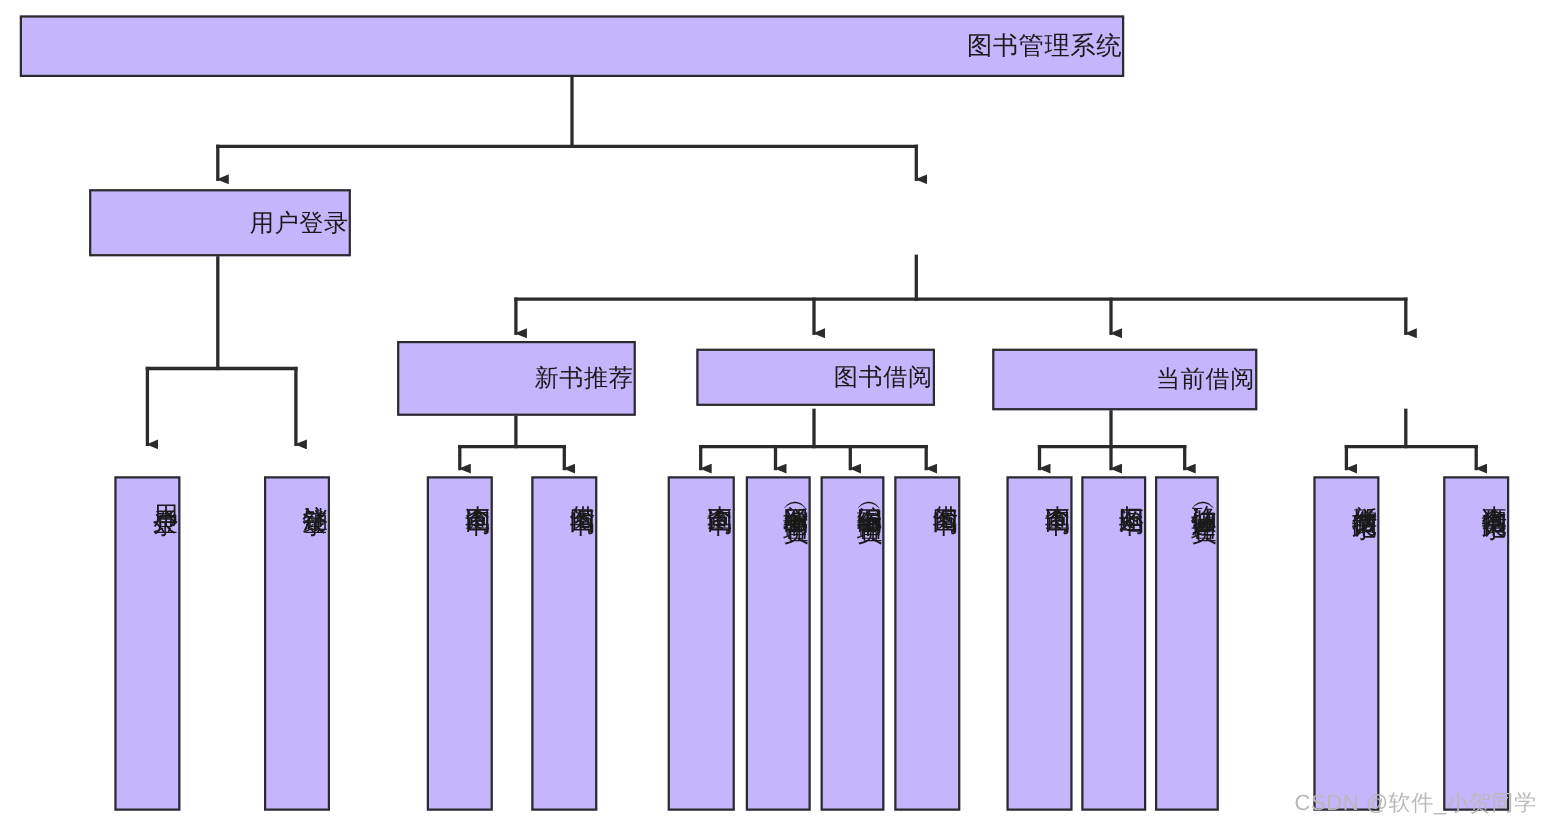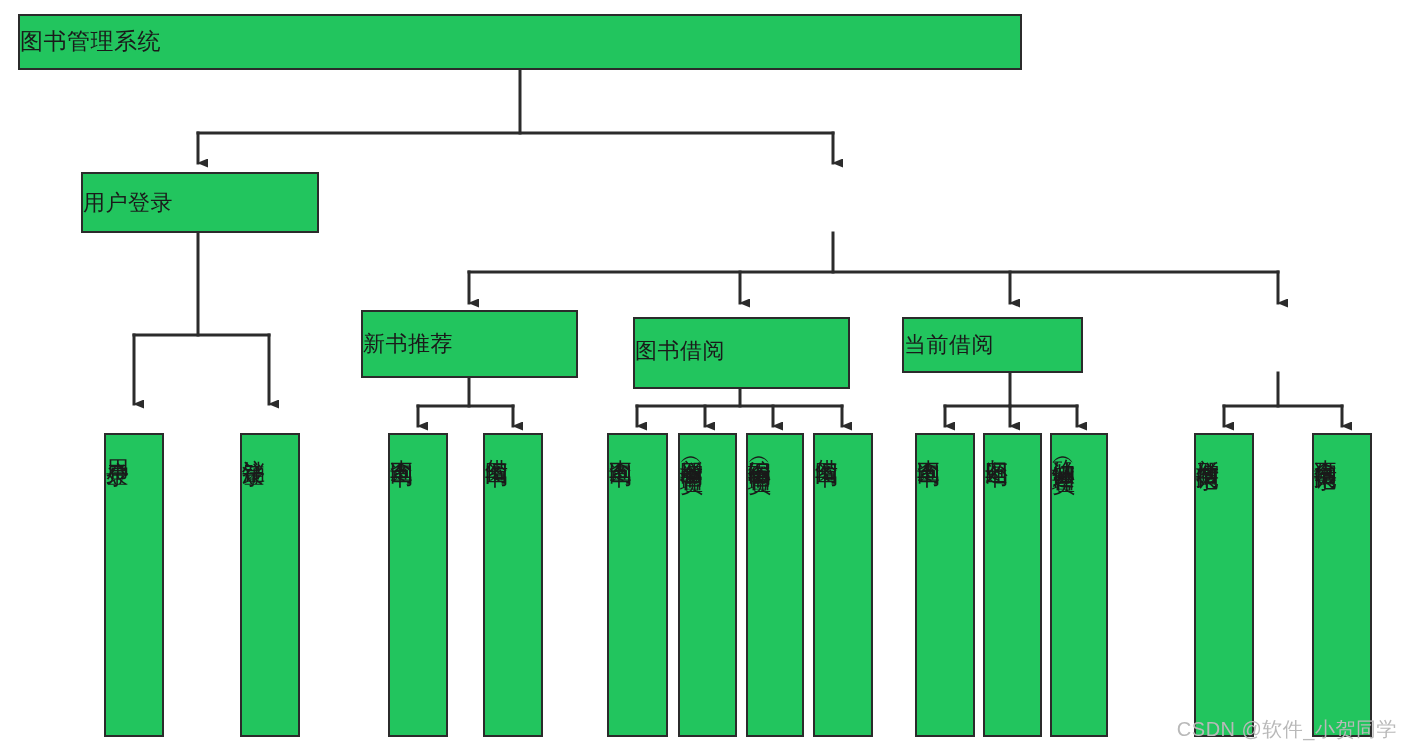--- a/index.html
+++ b/index.html
@@ -21,25 +21,25 @@
     position: absolute;
     left: 0;
     top: 0;
     width: 1405px;
     height: 747px;
     pointer-events: none;
   }
   .node {
     position: absolute;
     box-sizing: border-box;
-    background: #22c55e;
+    background: #c4b5fd;
     border: 2px solid #2b2b2b;
     display: flex;
     align-items: center;
-    justify-content: flex-start;
+    justify-content: flex-end;
     color: #1a1a1a;
   }
   .node-label {
     display: block;
     text-align: center;
     line-height: 1.18;
     white-space: nowrap;
   }
   .node.horizontal .node-label {
     font-size: 22px;
@@ -132,24 +132,24 @@
     <span class="node-label">图书管理系统</span>
   </div>
 
   <div class="node horizontal level-1" style="left:81px; top:172px; width:238px; height:61px;">
     <span class="node-label">用户登录</span>
   </div>
 
   <div class="node horizontal level-2" style="left:361px; top:310px; width:217px; height:68px;">
     <span class="node-label">新书推荐</span>
   </div>
-  <div class="node horizontal level-2" style="left:633px; top:317px; width:217px; height:72px;font-family:Liberation Mono, monospace;">
+  <div class="node horizontal level-2" style="left:633px; top:317px; width:217px; height:52px;">
     <span class="node-label">图书借阅</span>
   </div>
-  <div class="node horizontal level-2" style="left:902px; top:317px; width:181px; height:56px;">
+  <div class="node horizontal level-2" style="left:902px; top:317px; width:241px; height:56px;">
     <span class="node-label">当前借阅</span>
   </div>
 
   <div class="node vertical" style="left:104px; top:433px; width:60px; height:304px;">
     <span class="node-label">用户登录</span>
   </div>
   <div class="node vertical" style="left:240px; top:433px; width:60px; height:304px;">
     <span class="node-label">注销登录</span>
   </div>
 

